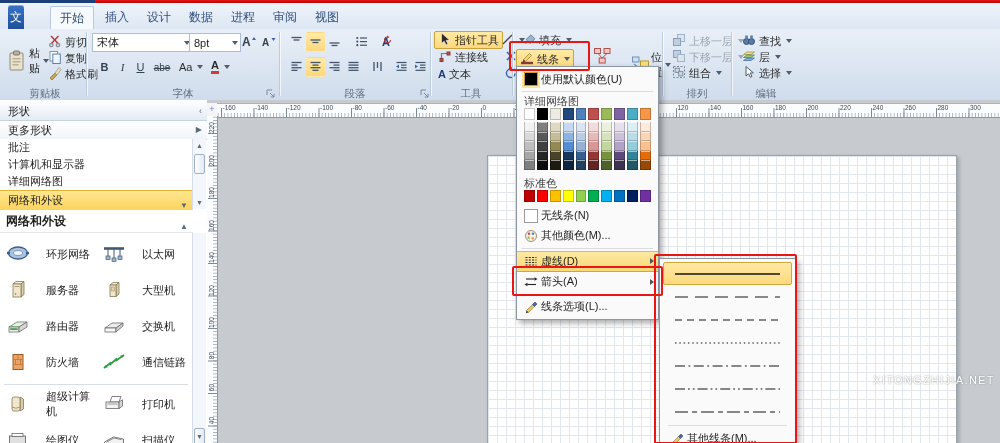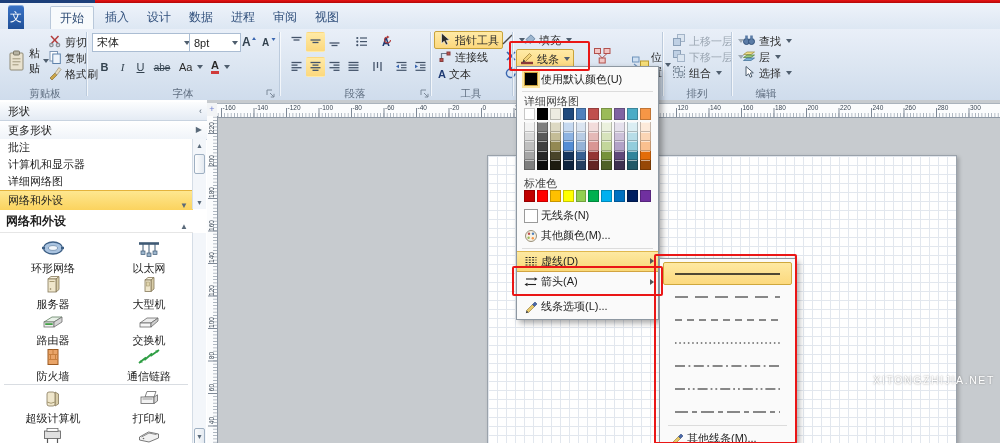--- a/index.html
+++ b/index.html
@@ -26,21 +26,21 @@
   .car.d{border-top-color:#9fa9b4;}
   .dis{color:#9aa5b1;}
   .txtbtn{position:absolute;width:17px;height:18px;display:flex;align-items:center;justify-content:center;color:#33424f;border:1px solid transparent;border-radius:2px;}
   .launcher{position:absolute;top:59px;width:10px;height:10px;}
   
   #sidebar{position:absolute;left:0;top:100px;width:207px;bottom:0;background:#fff;border-right:1px solid #8a96a4;}
   .shdr{position:absolute;left:0;right:0;height:18px;line-height:18px;padding-left:8px;background:linear-gradient(#fcfdfe,#e4ebf4);border-bottom:1px solid #c8d3e0;color:#222;}
   .srow{position:absolute;left:0;right:14px;height:17px;line-height:17px;padding-left:8px;background:#fff;border-bottom:1px solid #eceff3;}
   .srow.sel{background:linear-gradient(#fee790,#fbd35e);border-top:1px solid #e4b33c;border-bottom:1px solid #d8a52f;height:19px;line-height:19px;}
   .secthdr{position:absolute;left:0;right:14px;height:22px;line-height:22px;padding-left:6px;font-weight:bold;font-size:12px;background:#fff;border-bottom:1px solid #e6e6e6;}
-  .shape-item{position:absolute;width:94px;height:32px;display:flex;align-items:center;gap:0;font-size:11px;color:#222;flex-direction:column;}
+  .shape-item{position:absolute;width:94px;height:32px;display:flex;align-items:center;gap:16px;font-size:11px;color:#222;}
   .sdivider{position:absolute;left:4px;width:184px;height:1px;background:#d9dde2;}
   .scroll{position:absolute;width:13px;background:#f3f6fa;border-left:1px solid #d5dde6;}
   .thumb{position:absolute;left:1px;right:1px;background:linear-gradient(90deg,#fdfdfd,#e4eaf1);border:1px solid #9fb0c2;border-radius:2px;}
   .sarr{position:absolute;left:2px;width:9px;height:9px;font-size:7px;line-height:9px;text-align:center;color:#5a6a7a;}
   .side-gly{position:absolute;right:5px;font-size:9px;color:#5a6a7a;}
   
   #canvas{position:absolute;left:207px;top:100px;right:0;bottom:0;background:#c7cbcf;overflow:hidden;}
   #hruler{position:absolute;left:10px;top:3px;right:0;height:13px;background-color:#fbfcfd;border-bottom:1px solid #8d97a3;border-top:1px solid #aab3bd;
      background-image:linear-gradient(90deg,#7d8896 1px,transparent 1px),linear-gradient(90deg,#a2acb7 1px,transparent 1px);
      background-size:32.5px 9px,3.25px 4px;background-repeat:repeat-x,repeat-x;background-position:4px bottom,0.75px bottom;}

